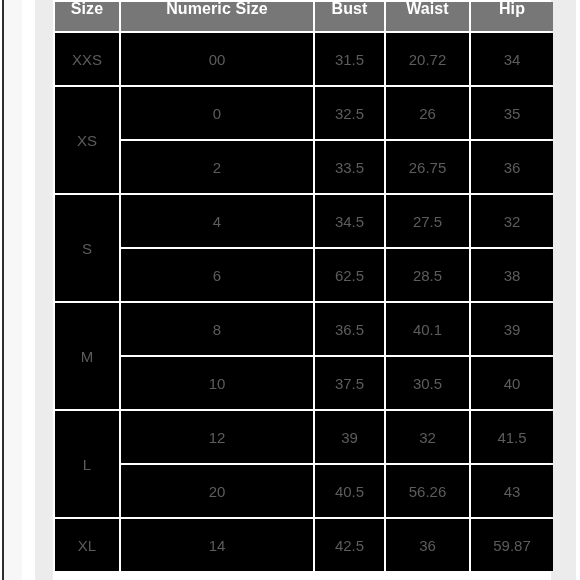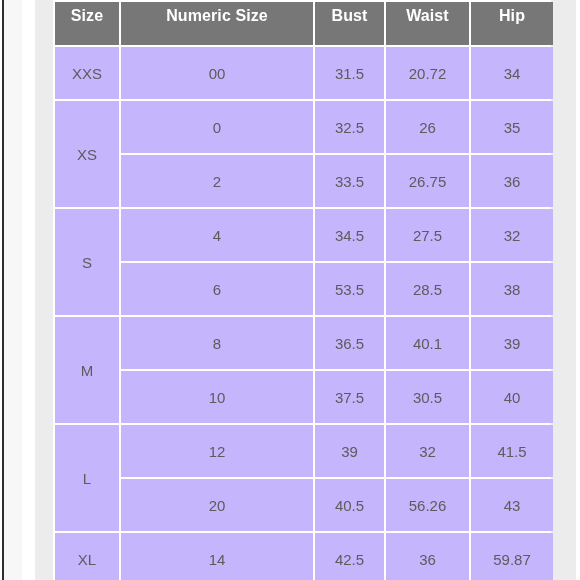--- a/index.html
+++ b/index.html
@@ -86,33 +86,33 @@
     table-layout: fixed;
     margin: 0;
   }
   table.size-table thead th {
     background: #777777;
     color: #ffffff;
     font-size: 16px;
     font-weight: bold;
     text-align: center;
     height: 29px;
-    padding: 7px;
+    padding: 0;
     vertical-align: middle;
     line-height: 14px;
     letter-spacing: 0.1px;
   }
   
   table.size-table thead th > span {
     display: block;
     position: relative;
     top: -8px;
   }
   table.size-table tbody td {
-    background: #c4b5fd;
+    background: #000000;
     color: #5c5c5c;
     font-size: 15px;
     font-weight: normal;
     text-align: center;
     vertical-align: middle;
     height: 52px;
     padding: 0;
   }
   td.size-cell {
     color: #5c5c5c;
@@ -188,21 +188,21 @@
           </tr>
           <tr>
             <td class="size-cell" rowspan="2">S</td>
             <td>4</td>
             <td>34.5</td>
             <td>27.5</td>
             <td>32</td>
           </tr>
           <tr>
             <td>6</td>
-            <td>53.5</td>
+            <td>62.5</td>
             <td>28.5</td>
             <td>38</td>
           </tr>
           <tr>
             <td class="size-cell" rowspan="2">M</td>
             <td>8</td>
             <td>36.5</td>
             <td>40.1</td>
             <td>39</td>
           </tr>

